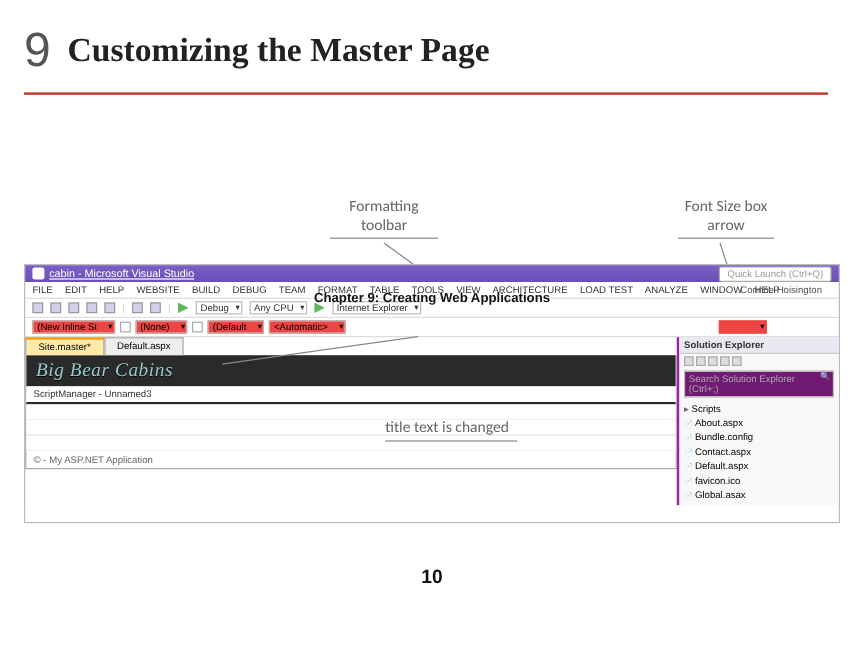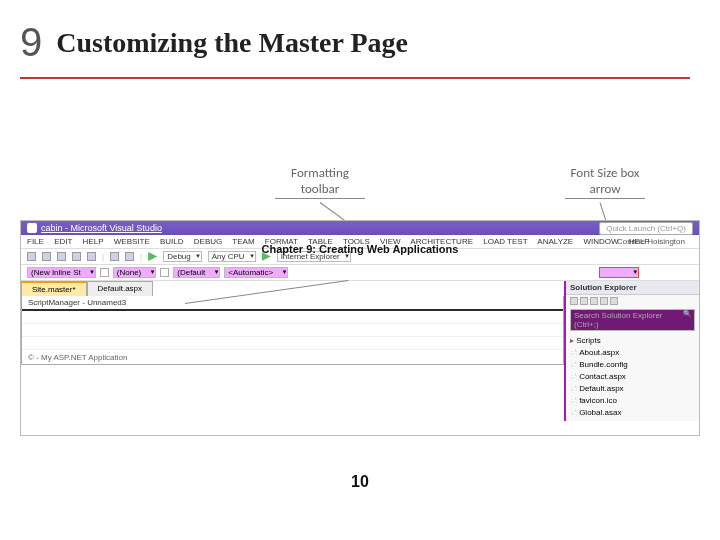--- a/index.html
+++ b/index.html
@@ -154,21 +154,21 @@
     padding: 2px 6px;
     border-bottom: 1px solid #ddd;
     display: flex;
     align-items: center;
     gap: 4px;
   }
   .fb-box {
     border: 1px solid #bbb;
     padding: 0 14px 0 3px;
     position: relative;
-    background: #f0abfc;
+    background: #ef4444;
     min-width: 40px;
   }
   .fb-box::after {
     content: "▾";
     position: absolute;
     right: 1px; top: 0;
     font-size: 7px;
   }
   .fb-icon {
     width: 9px; height: 9px;
@@ -413,25 +413,30 @@
     <span class="fb-box fontsize-arrow fb-highlight">&nbsp;</span>
   </div>
 
   <div class="editor-area">
     <div class="editor-left">
       <div class="tabs">
         <div class="tab active">Site.master*</div>
         <div class="tab">Default.aspx</div>
       </div>
       <div class="designer">
+        <div class="banner">Big Bear Cabins</div>
         <div class="script-mgr">ScriptManager - Unnamed3</div>
         <div class="content-rows"></div>
         <div class="footer-text">© - My ASP.NET Application</div>
       </div>
 
+      <div class="callout-titletext">
+        <span>title text is changed</span>
+        <span class="callout-underline"></span>
+      </div>
     </div>
     <div class="solution-panel">
       <div class="se-title">Solution Explorer</div>
       <div class="se-toolbar">
         <span class="se-icon"></span>
         <span class="se-icon"></span>
         <span class="se-icon"></span>
         <span class="se-icon"></span>
         <span class="se-icon"></span>
       </div>

